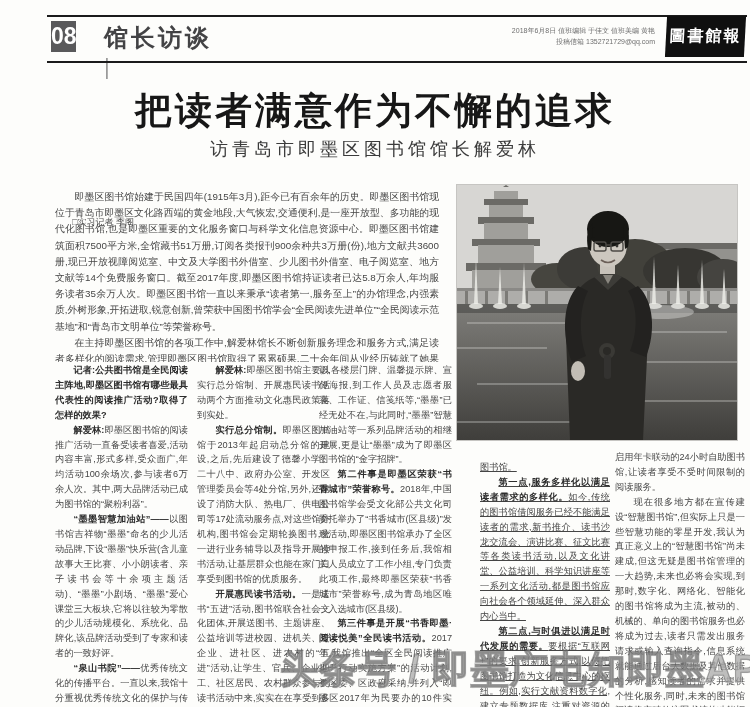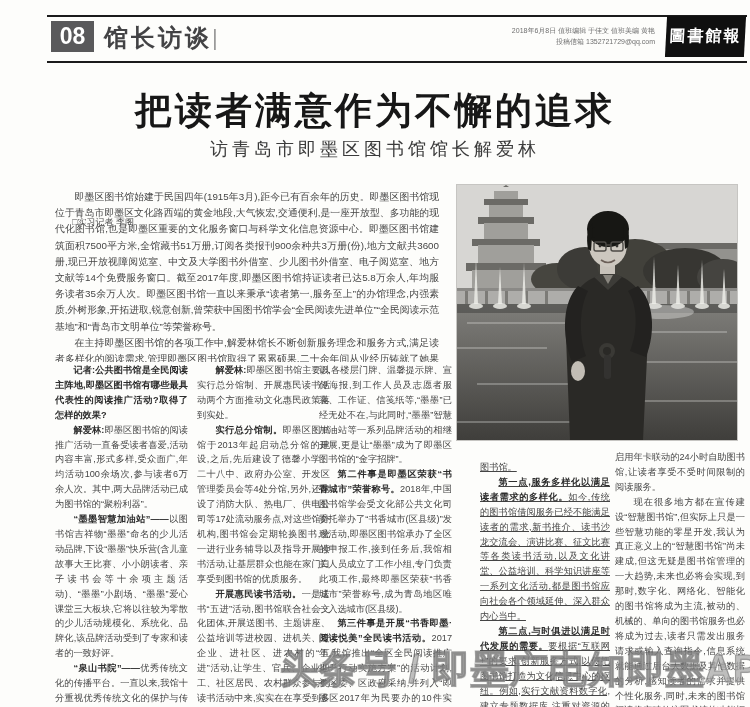--- a/index.html
+++ b/index.html
@@ -2,23 +2,23 @@
 <html><head>
 <meta charset="utf-8">
 <style>
   html,body{margin:0;padding:0;background:#ffffff;}
   .page{position:relative;width:750px;height:707px;background:#fdfdfb;overflow:hidden;
         font-family:"Liberation Sans",sans-serif;color:#454545;}
   .rule{position:absolute;height:2px;background:#1b1b1b;}
   .rule.top{left:47px;top:15px;width:700px;}
   .rule.under{left:47px;top:61px;width:700px;}
 
-  .pagenum{position:absolute;left:51px;top:21px;width:43px;height:31px;background:#59595b;
+  .pagenum{position:absolute;left:51px;top:21px;width:25px;height:31px;background:#59595b;
            color:#fff;font-size:23px;font-weight:bold;text-align:center;line-height:31px;}
-  .secwrap{position:absolute;left:104px;top:22px;display:flex;align-items:center;}
+  .secwrap{position:absolute;left:104px;top:22px;display:flex;align-items:flex-start;flex-direction:column;}
   .sec-cn{font-size:24px;font-weight:700;color:#434345;letter-spacing:3px;}
   .sec-div{font-size:22px;color:#9a9a9a;font-weight:300;}
   .sec-en{font-size:23px;color:#59595b;font-weight:400;letter-spacing:1px;}
   .issue-info{position:absolute;left:415px;top:25px;width:240px;text-align:right;
               font-size:7px;line-height:11px;color:#6f6f6f;filter:blur(.3px);}
   .masthead{position:absolute;left:666px;top:16px;width:79px;height:41px;background:#101010;
             color:#fff;display:flex;align-items:center;justify-content:center;
             font-family:"DejaVu Serif",serif;font-size:16px;font-weight:700;
             letter-spacing:2px;transform:skewX(-3deg);}
 

